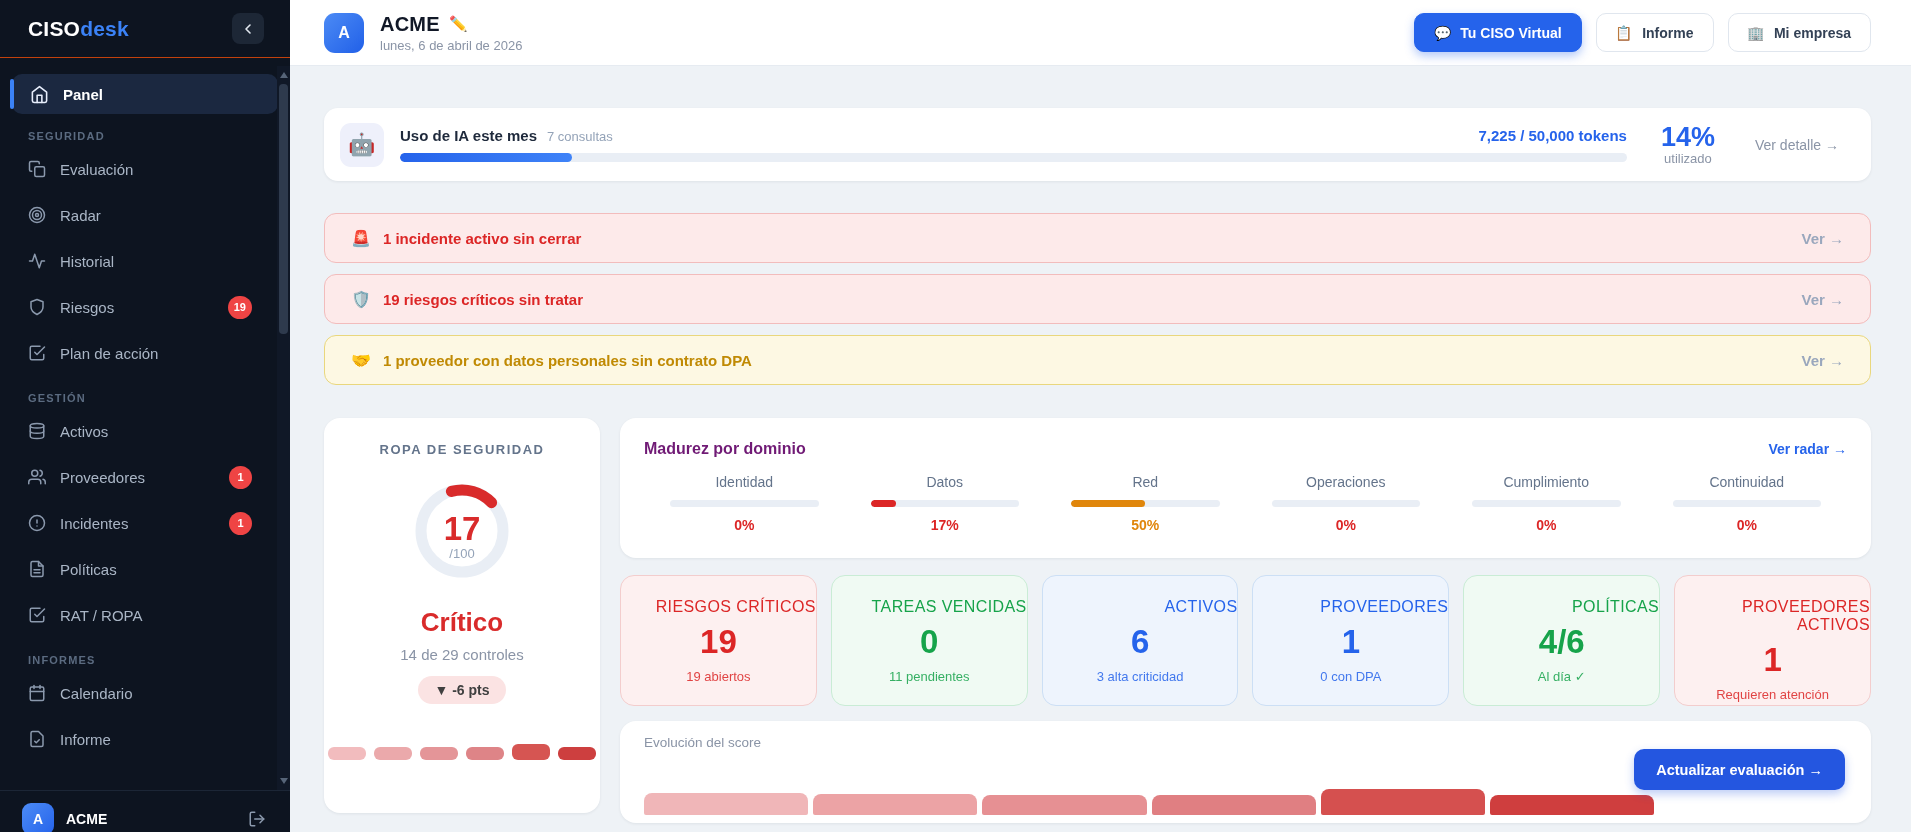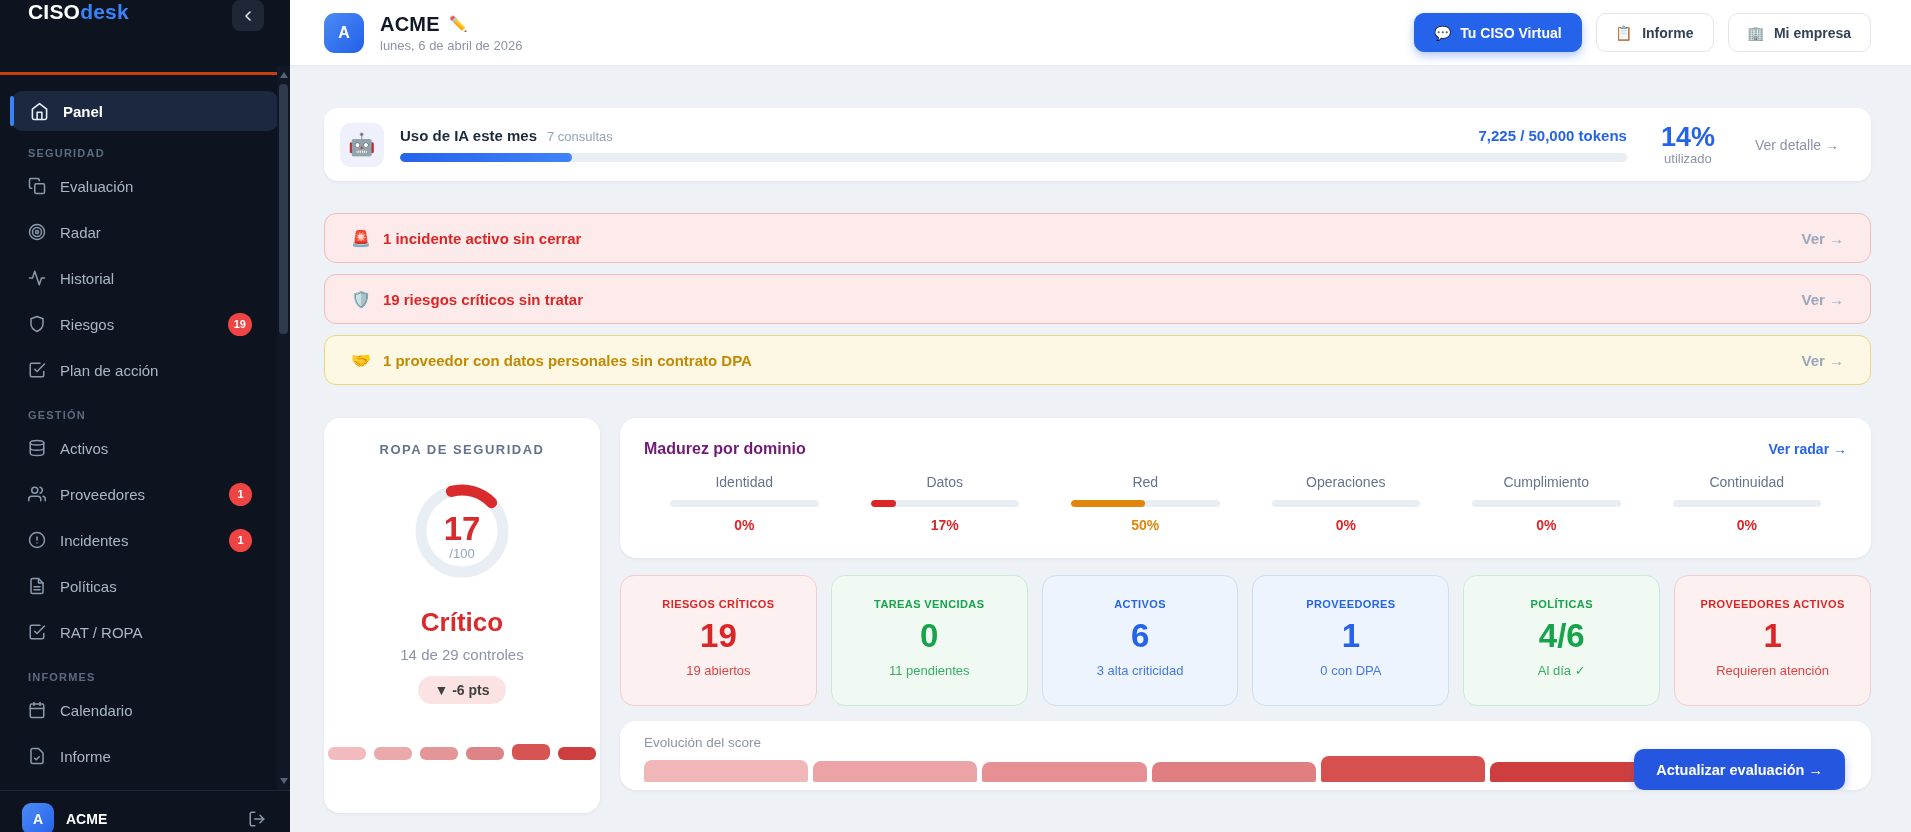--- a/index.html
+++ b/index.html
@@ -1,20 +1,20 @@
 <!DOCTYPE html>
 <html><head>
 <meta charset="utf-8">
 <style>
   * { margin:0; padding:0; box-sizing:border-box; }
   html,body { width:1911px; height:832px; overflow:hidden; font-family:"Liberation Sans", sans-serif; background:#eef2f6; }
 
   
   .sidebar { position:fixed; left:0; top:0; width:290px; height:832px; background:#0d1420; color:#cbd5e1; z-index:10; }
-  .sb-head { height:75px; display:flex; justify-content:space-between; padding:0 26px 0 28px; border-bottom:3px solid #c2410c; }
+  .sb-head { height:58px; display:flex; align-items:center; justify-content:space-between; padding:0 26px 0 28px; border-bottom:1px solid #c2410c; }
   .logo { font-size:21px; font-weight:800; letter-spacing:.2px; }
   .logo .p1 { color:#ffffff; }
   .logo .p2 { color:#3b82f6; }
   .collapse-btn { width:32px; height:31px; background:#1d2736; border:none; border-radius:8px; color:#e2e8f0; display:flex; align-items:center; justify-content:center; cursor:pointer; }
   .sb-nav { padding-top:10px; height:726px; overflow:hidden; position:relative; }
   .nav-item { height:46px; display:flex; align-items:center; gap:14px; padding:0 16px 0 28px; color:#aab6c6; font-size:15px; cursor:pointer; }
   .nav-item .ic { display:flex; color:#8b99ad; }
   .nav-item.active { height:40px; margin:6px 12px 8px; background:#1b2840; border-radius:10px; padding:0 10px 0 18px; color:#ffffff; font-weight:700; position:relative; }
   .nav-item.active .ic { color:#e8eefc; }
   .active-bar { position:absolute; left:-2px; top:5px; bottom:5px; width:4px; border-radius:4px; background:#3b82f6; }
@@ -103,26 +103,26 @@
 
   
   .kpi-row { margin-top:17px; display:grid; grid-template-columns:repeat(6,1fr); gap:14px; }
   .kpi { border-radius:14px; height:131px; text-align:center; padding-top:22px; cursor:pointer; }
   .kpi.danger { background:#fdf0f0; border:1px solid #f3cdcd; }
   .kpi.danger .kl, .kpi.danger .kv, .kpi.danger .ks { color:#dc2626; }
   .kpi.success { background:#f0faf3; border:1px solid #c9ecd5; }
   .kpi.success .kl, .kpi.success .kv, .kpi.success .ks { color:#16a34a; }
   .kpi.info { background:#eef4fd; border:1px solid #ccdff5; }
   .kpi.info .kl, .kpi.info .kv, .kpi.info .ks { color:#2563eb; }
-  .kl { font-size:11px; font-weight:700; letter-spacing:.4px; }
+  .kl { font-size:16px; font-weight:400; letter-spacing:.4px;text-align:right; }
   .kv { font-size:33px; font-weight:800; margin-top:9px; line-height:1; }
   .ks { font-size:13px; margin-top:11px; opacity:.85; }
 
   
-  .evo-card { margin-top:15px; background:#fff; border-radius:16px; box-shadow:0 1px 3px rgba(16,24,40,.07); height:69px; position:relative; overflow:hidden; }
+  .evo-card { margin-top:15px; background:#fff; border-radius:16px; box-shadow:0 1px 3px rgba(16,24,40,.07); height:102px; position:relative; overflow:hidden; }
   .evo-title { position:absolute; top:14px; left:24px; font-size:13.5px; color:#8a94a6; }
   .evo-bars { position:absolute; left:24px; bottom:8px; width:1010px; display:flex; align-items:flex-end; gap:5px; }
   .evo-bars span { flex:1; display:block; border-radius:8px 8px 2px 2px; }
   .evo-btn { position:absolute; top:28px; right:26px; height:41px; background:#2456e0; color:#fff; border:none; border-radius:10px; font-size:14.5px; font-weight:700; padding:0 22px; cursor:pointer; font-family:inherit; box-shadow:0 4px 10px rgba(36,86,224,.3); }
 
   svg.fi { display:block; }
 </style>
 </head>
 <body>
 

